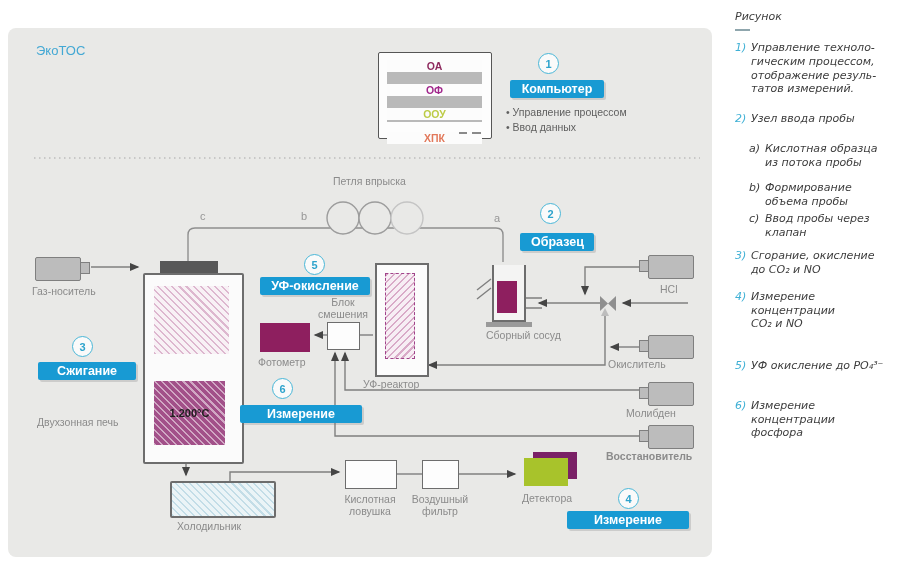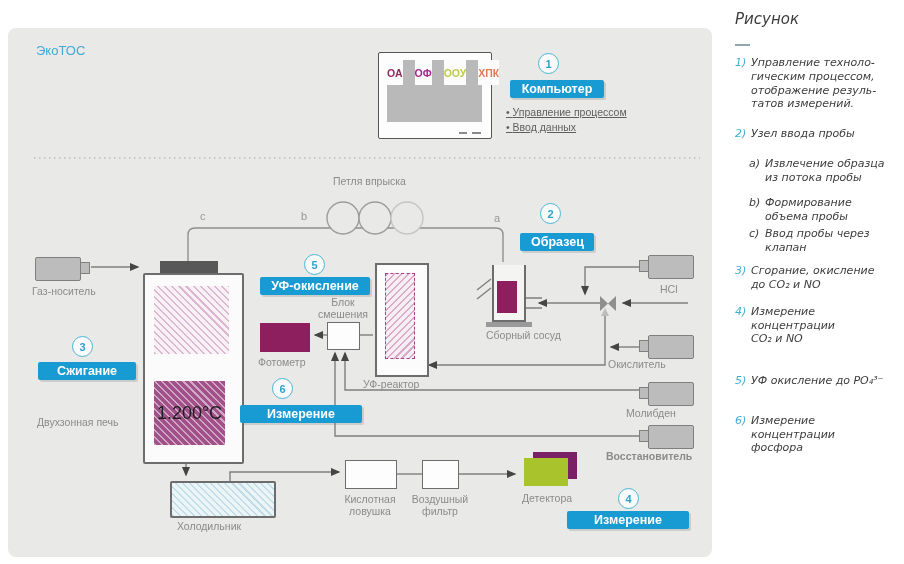--- a/index.html
+++ b/index.html
@@ -13,47 +13,47 @@
   .title-sub{font-size:13px;color:#43a8d4;margin-top:1px;}
   .blue-label{position:absolute;background:var(--accent,#189ad3);color:#fff;font-weight:bold;
         font-size:12.5px;padding:2px 11px;border-radius:2px;white-space:nowrap;
         box-shadow:2px 2px 0 rgba(120,120,120,.25);text-align:center;}
   .badge{position:absolute;width:19px;height:19px;border-radius:50%;border:1.7px solid #49b7d8;
         background:#fafafa;color:#2ea3cc;font-size:11px;font-weight:bold;
         display:flex;align-items:center;justify-content:center;}
   .dlabel{position:absolute;font-size:10.5px;color:#8b8b8b;white-space:pre-line;line-height:1.15;}
   .dlabel.center{text-align:center;}
   .letter{position:absolute;font-size:11px;color:#979797;}
-  .bullets{position:absolute;font-size:10.5px;color:#5f5f5f;line-height:1.4;text-decoration:underline;}
+  .bullets{position:absolute;font-size:10.5px;color:#5f5f5f;line-height:1.4;}
   .bullets div::before{content:"• ";color:#5f5f5f;}
   
   .monitor{position:absolute;left:370px;top:24px;width:112px;height:85px;background:#fdfdfd;
         border:1.6px solid #565656;border-radius:2px;}
   .screen{position:absolute;left:8px;top:7px;width:95px;height:62px;background:#b9b9b9;
-        display:grid;grid-template-columns:1fr 1fr 1fr 1fr;grid-template-rows:1fr 1fr;gap:12px;}
+        display:grid;grid-template-columns:1fr;grid-template-rows:1fr 1fr;gap:12px;}
   .quad{background:#fcfcfc;display:flex;align-items:center;justify-content:center;
         font-size:10.5px;font-weight:bold;}
   .mon-dash{position:absolute;right:10px;bottom:4px;width:22px;height:2.5px;
         background:linear-gradient(90deg,#8a8a8a 0 8px,transparent 8px 13px,#8a8a8a 13px 21px);}
   
   .bottle{position:absolute;width:44px;height:22px;background:#bcbcbc;border:1.4px solid #7f7f7f;
         border-radius:2px;}
   .bottle .neck{position:absolute;width:8px;height:10px;top:4px;background:#bcbcbc;
         border:1.4px solid #7f7f7f;}
   .neck-l{left:-10px;} .neck-r{right:-10px;}
   
   .furnace{position:absolute;left:135px;top:245px;width:97px;height:187px;background:#fbfbfb;
         border:2px solid #6d6d6d;border-radius:2px;}
   .furnace-cap{position:absolute;left:152px;top:233px;width:58px;height:14px;background:#585858;}
   .hatch-hi{position:absolute;left:9px;top:11px;width:75px;height:68px;
         background:repeating-linear-gradient(45deg,#ddb7cf 0 1.5px,#f8f1f5 1.5px 5px);}
   .hatch-lo{position:absolute;left:9px;top:106px;width:71px;height:64px;
         background:repeating-linear-gradient(45deg,rgba(255,255,255,.5) 0 1.5px,rgba(255,255,255,0) 1.5px 5px),#a25089;
         display:flex;align-items:center;justify-content:center;}
-  .temp{font-size:18px;font-weight:normal;color:#1f1f1f;}
+  .temp{font-size:11px;font-weight:bold;color:#1f1f1f;}
   
   .vessel{position:absolute;left:484px;top:237px;width:30px;height:55px;background:#f4f4f3;
         border:2px solid #6d6d6d;border-top:none;}
   .vessel-liq{position:absolute;left:3px;top:16px;width:20px;height:32px;}
   .vessel-base{position:absolute;left:478px;top:294px;width:46px;height:5px;background:#9a9a9a;}
   
   .reactor{position:absolute;left:367px;top:235px;width:50px;height:110px;background:#fcfcfc;
         border:2px solid #6d6d6d;}
   .reactor-in{position:absolute;left:8px;top:8px;width:28px;height:84px;
         border:1px dashed #a0438a;
@@ -64,21 +64,21 @@
   
   .cooler{position:absolute;left:162px;top:453px;width:102px;height:33px;border:2px solid #6d6d6d;
         background:repeating-linear-gradient(45deg,#c3dde7 0 1.5px,#ebf4f7 1.5px 5px);border-radius:2px;}
   .trap{position:absolute;left:337px;top:432px;width:50px;height:27px;background:#fdfdfd;border:1.8px solid #6d6d6d;}
   .filter{position:absolute;left:414px;top:432px;width:35px;height:27px;background:#fdfdfd;border:1.8px solid #6d6d6d;}
   .det-back{position:absolute;left:525px;top:424px;width:44px;height:27px;}
   .det-front{position:absolute;left:516px;top:430px;width:44px;height:28px;}
   
   .legend{position:absolute;left:735px;top:10px;width:164px;
         font-family:"DejaVu Sans",sans-serif;font-style:italic;color:#3c3c3c;}
-  .legend-title{font-size:15px;margin-bottom:16px;}
+  .legend-title{font-size:11px;margin-bottom:6px;}
   .legend-rule{width:15px;height:2px;background:#8fa6ad;margin-bottom:10px;}
   .litem{display:flex;font-size:11px;line-height:1.25;}
   .litem .num{width:16px;flex:0 0 16px;color:#3fb0d5;}
   .litem .ltext{white-space:pre-line;}
   .litem.sub{margin-left:14px;}
   .litem.sub .num{color:#3c3c3c;}
 </style>
 </head>
 <body>
 
@@ -242,21 +242,21 @@
 гическим процессом,
 отображение резуль-
 татов измерений.</span>
     </div>
     <div class="litem" style="margin-bottom:16px;">
       <span class="num">2)</span>
       <span class="ltext">Узел ввода пробы</span>
     </div>
     <div class="litem sub" style="margin-bottom:12px;">
       <span class="num">a)</span>
-      <span class="ltext">Извлечение образца
+      <span class="ltext">Кислотная образца
 из потока пробы</span>
     </div>
     <div class="litem sub" style="margin-bottom:3px;">
       <span class="num">b)</span>
       <span class="ltext">Формирование
 объема пробы</span>
     </div>
     <div class="litem sub" style="margin-bottom:10px;">
       <span class="num">c)</span>
       <span class="ltext">Ввод пробы через

